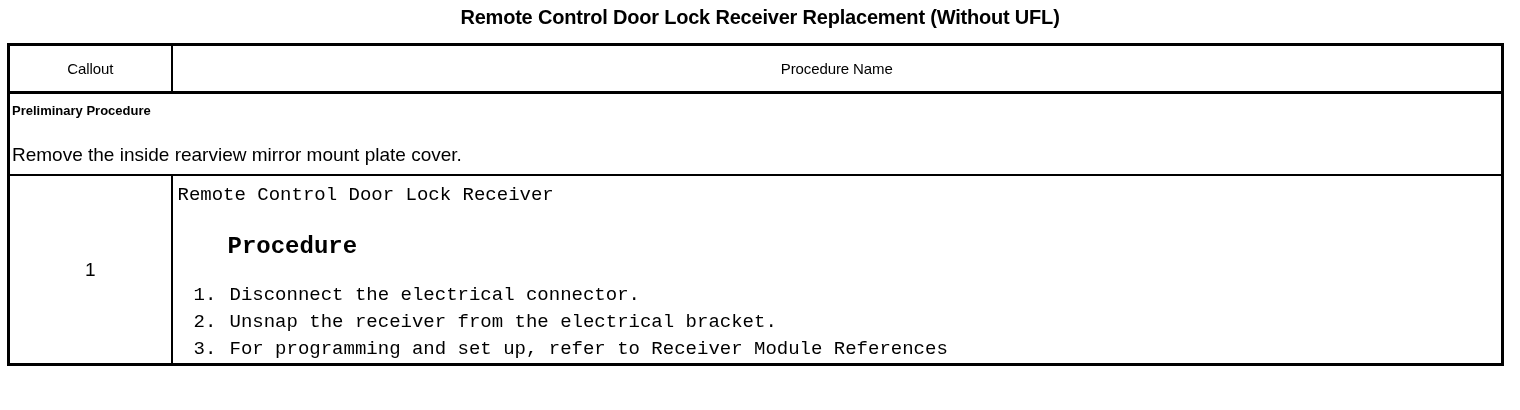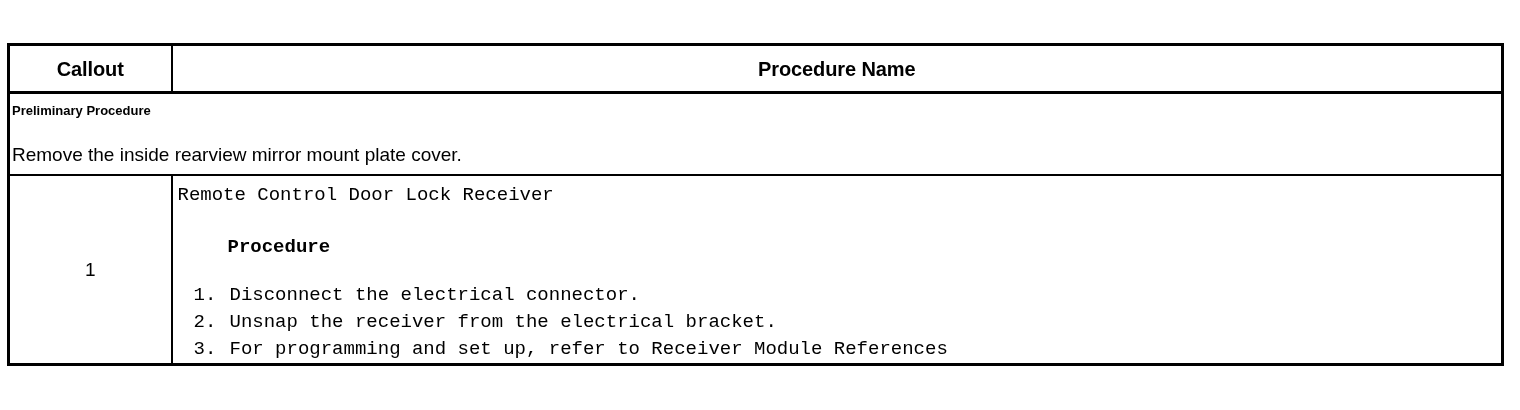--- a/index.html
+++ b/index.html
@@ -57,22 +57,22 @@
     font-size: 19px;
     line-height: 24px;
   }
 
   
   .hdr-row th {
     border-bottom: 3px solid #000000;
     height: 45px;
     text-align: center;
     vertical-align: middle;
-    font-weight: bold;
-    font-size: 20px;
+    font-weight: normal;
+    font-size: 15px;
     letter-spacing: -0.1px;
   }
   .hdr-row th.hdr-callout {
     border-right: 2px solid #000000;
   }
 
   
   .prelim-row td {
     border-bottom: 2px solid #000000;
     padding: 4px 0 6px 2px;
@@ -102,21 +102,21 @@
     font-family: Liberation Mono, monospace;
   }
 
   .component-name {
     font-size: 19px;
     line-height: 26px;
     margin: 2px 0 0 0;
   }
   .sub-heading {
     font-weight: bold;
-    font-size: 19px;
+    font-size: 24px;
     line-height: 26px;
     margin: 26px 0 0 50px;
   }
   .step-list {
     margin: 22px 0 0 0;
     padding: 0;
     list-style: none;
   }
   .step-item {
     font-size: 19px;
@@ -135,20 +135,21 @@
   }
   .step-text {
     display: inline-block;
   }
 </style>
 </head>
 <body>
 
 <div class="page">
 
+  <div class="doc-title">Remote Control Door Lock Receiver Replacement (Without UFL)</div>
 
   <table class="proc-table">
     <colgroup>
       <col class="col-callout">
       <col class="col-component">
     </colgroup>
     <thead>
       <tr class="hdr-row">
         <th class="hdr-callout">Callout</th>
         <th class="hdr-component">Procedure Name</th>

